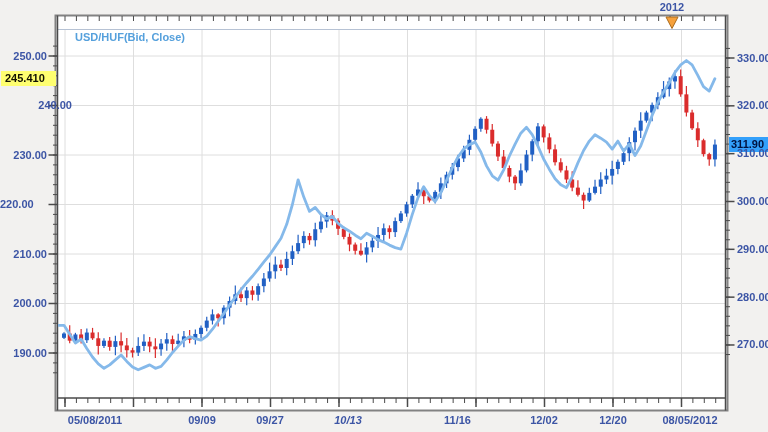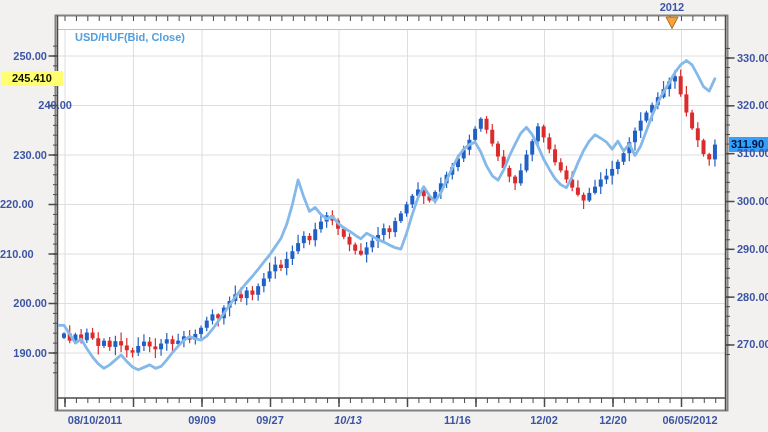--- a/index.html
+++ b/index.html
@@ -8,21 +8,21 @@
   #screen{position:relative;width:768px;height:432px;}
   svg{position:absolute;left:0;top:0;}
   .axlabel{position:absolute;font-size:11px;font-weight:bold;color:#3c55a5;
            white-space:nowrap;line-height:13px;}
   #legend{position:absolute;left:75px;top:31px;font-size:11px;font-weight:bold;
           white-space:nowrap;}
   #year-label{position:absolute;top:1px;width:60px;text-align:center;
               font-size:11px;font-weight:bold;color:#3c55a5;}
   #px-left{position:absolute;left:1px;top:71px;width:51px;height:15px;
            background:#ffff70;color:#111100;font-size:11px;font-weight:bold;
-           line-height:15px;padding-left:11px;overflow:hidden;white-space:nowrap;}
+           line-height:15px;padding-left:4px;overflow:hidden;white-space:nowrap;}
   #px-right{position:absolute;left:729px;top:137px;width:39px;height:15px;
             background:#33a0fb;color:#00123f;font-size:11px;font-weight:bold;
             line-height:15px;padding-left:2px;overflow:hidden;white-space:nowrap;}
 </style>
 </head>
 <body>
 
 <div id="screen">
   <svg id="chart-svg" width="768" height="432" viewBox="0 0 768 432">
       <rect x="55.5" y="15.5" width="672" height="395" fill="#ffffff" stroke="#828282" stroke-width="2"></rect>
@@ -494,33 +494,33 @@
     </svg>
   <div id="legend" style="color: rgb(85, 160, 220);">USD/HUF(Bid, Close)</div>
   <div id="year-label" style="left: 642px;">2012</div>
   <div id="px-left">245.410</div>
   <div id="px-right">311.90</div>
   <div id="labels-layer">
       <div class="axlabel" style="left: 0px; top: 49.5px; width: 47px; text-align: right;">250.00</div>
       <div class="axlabel" style="left: 0px; top: 99px; width: 47px; text-align: right; padding-left: 25px;">240.00</div>
       <div class="axlabel" style="left: 0px; top: 148.5px; width: 47px; text-align: right;">230.00</div>
       <div class="axlabel" style="left: 0px; top: 198px; width: 47px; text-align: left;">220.00</div>
-      <div class="axlabel" style="left: 0px; top: 247.5px; width: 47px; text-align: left;">210.00</div>
+      <div class="axlabel" style="left: 0px; top: 247.5px; width: 47px; text-align: right;">210.00</div>
       <div class="axlabel" style="left: 0px; top: 297px; width: 47px; text-align: right;">200.00</div>
       <div class="axlabel" style="left: 0px; top: 346.5px; width: 47px; text-align: right;">190.00</div>
       <div class="axlabel" style="left: 737px; top: 51.5px; width: 31px; overflow: hidden;">330.00</div>
       <div class="axlabel" style="left: 737px; top: 99.33px; width: 31px; overflow: hidden;">320.00</div>
       <div class="axlabel" style="left: 737px; top: 147.16px; width: 31px; overflow: hidden;">310.00</div>
       <div class="axlabel" style="left: 737px; top: 194.99px; width: 31px; overflow: hidden;">300.00</div>
       <div class="axlabel" style="left: 737px; top: 242.82px; width: 31px; overflow: hidden;">290.00</div>
       <div class="axlabel" style="left: 737px; top: 290.65px; width: 31px; overflow: hidden;">280.00</div>
       <div class="axlabel" style="left: 737px; top: 338.48px; width: 31px; overflow: hidden;">270.00</div>
-      <div class="axlabel" style="left: 57px; top: 414px; width: 76px; text-align: center;">08/10/2011</div>
+      <div class="axlabel" style="left: 57px; top: 414px; width: 76px; text-align: center;">05/08/2011</div>
       <div class="axlabel" style="left: 164px; top: 414px; width: 76px; text-align: center;">09/09</div>
       <div class="axlabel" style="left: 232px; top: 414px; width: 76px; text-align: center;">09/27</div>
       <div class="axlabel" style="left: 310px; top: 414px; width: 76px; text-align: center; font-style: italic;">10/13</div>
       <div class="axlabel" style="left: 369px; top: 414px; width: 76px; text-align: center; margin-top: 24px;">10/31</div>
       <div class="axlabel" style="left: 444px; top: 414px; width: 76px; text-align: left;">11/16</div>
       <div class="axlabel" style="left: 506px; top: 414px; width: 76px; text-align: center;">12/02</div>
       <div class="axlabel" style="left: 575px; top: 414px; width: 76px; text-align: center;">12/20</div>
-      <div class="axlabel" style="left: 652px; top: 414px; width: 76px; text-align: center;">06/05/2012</div>
+      <div class="axlabel" style="left: 652px; top: 414px; width: 76px; text-align: center;">08/05/2012</div>
     </div>
 </div>
 
 </body></html>

